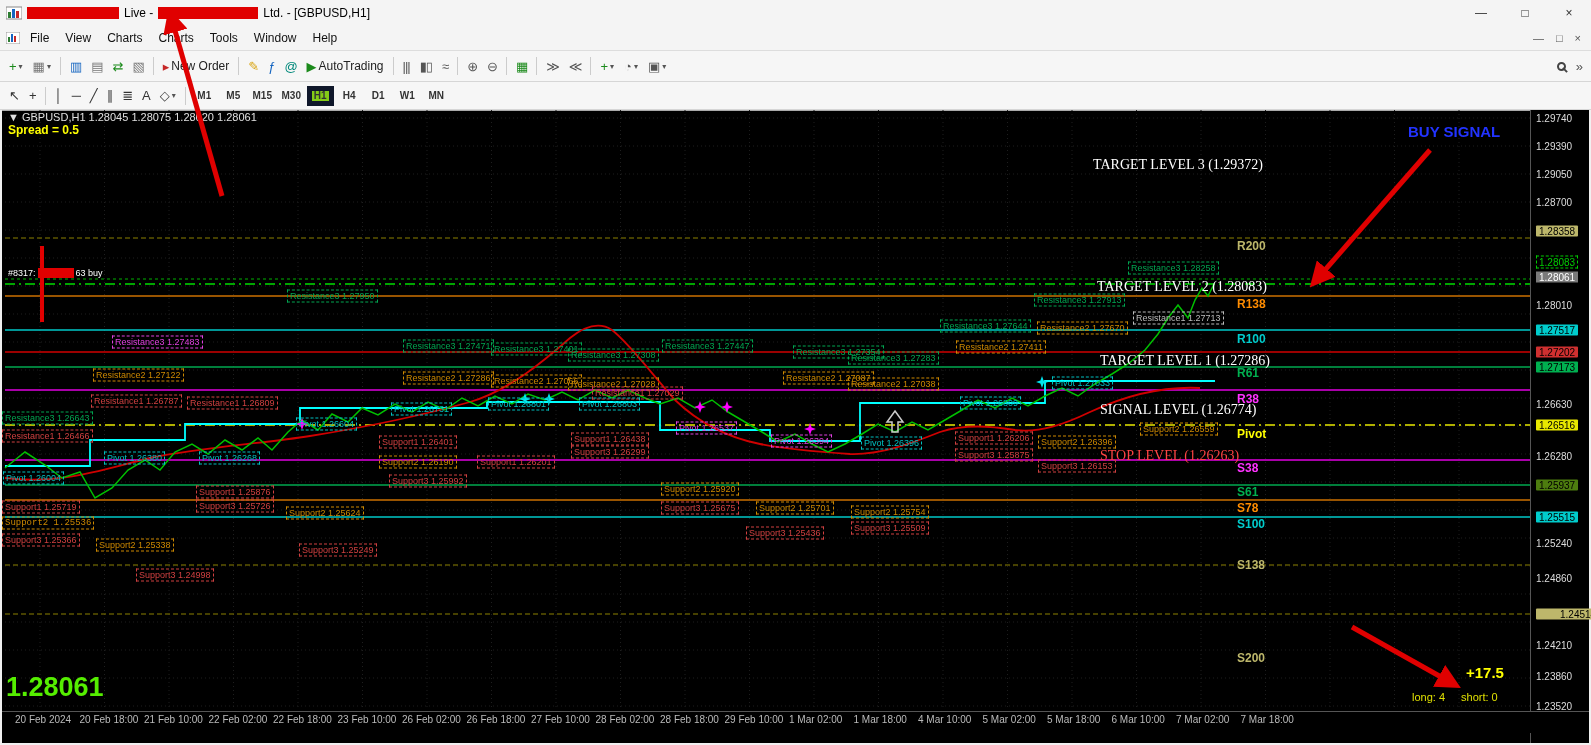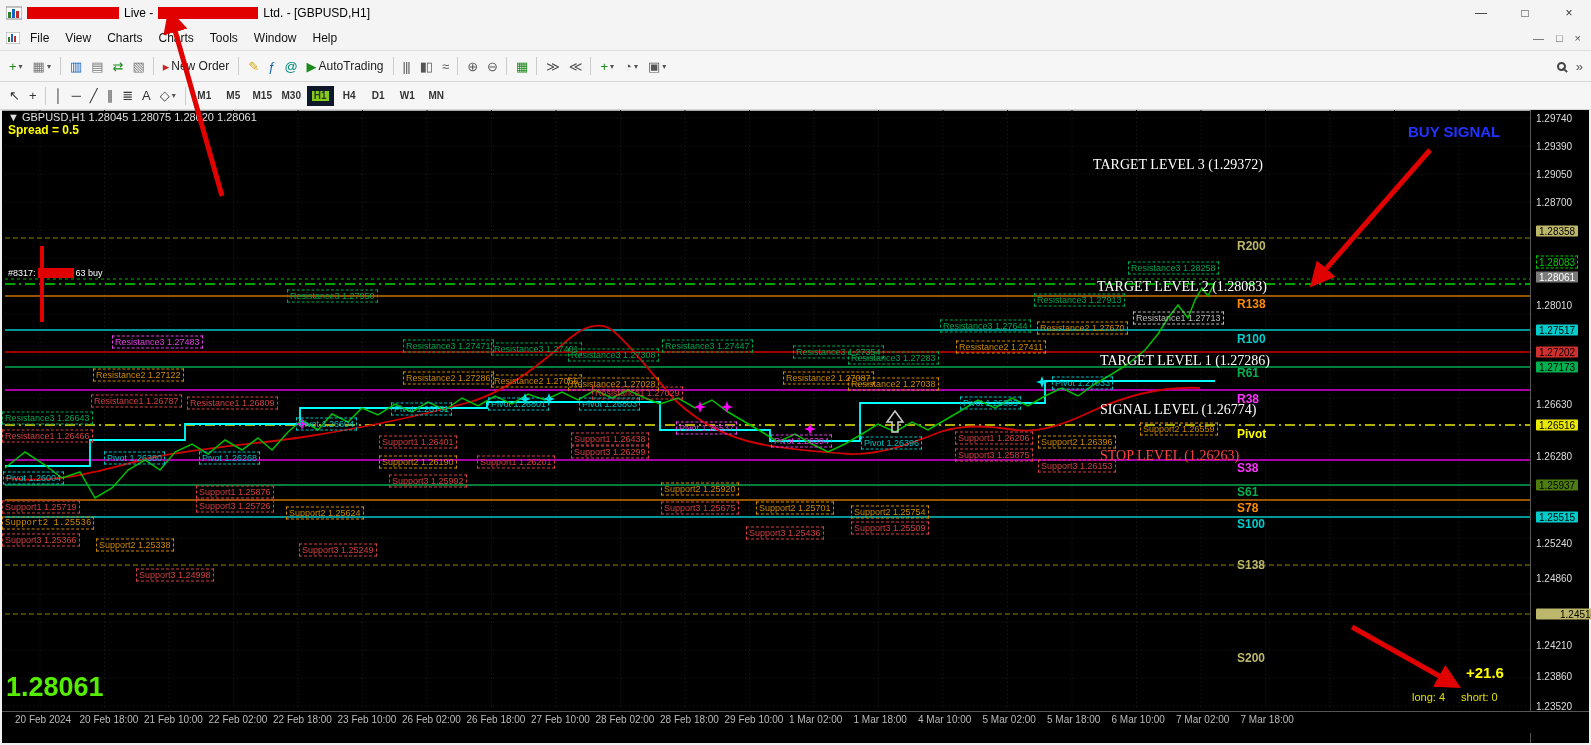--- a/index.html
+++ b/index.html
@@ -403,21 +403,21 @@
       <div class="tx-item" style="left: 1047px;">5 Mar 18:00</div>
       <div class="tx-item" style="left: 1111.5px;">6 Mar 10:00</div>
       <div class="tx-item" style="left: 1176px;">7 Mar 02:00</div>
       <div class="tx-item" style="left: 1240.5px;">7 Mar 18:00</div>
     </div>
 
   <div class="chart-text ohlc">▼ GBPUSD,H1  1.28045 1.28075 1.28020 1.28061</div>
   <div class="chart-text spread">Spread = 0.5</div>
   <div class="chart-text buy-signal">BUY SIGNAL</div>
   <div class="chart-text big-price">1.28061</div>
-  <div class="chart-text profit">+21.6</div>
+  <div class="chart-text profit">+17.5</div>
   <div class="chart-text positions">
     <span>long: 4</span>
     <span>short: 0</span>
   </div>
   <div class="chart-text trade-row">
     <span>#8317:</span>
     <span class="trade-redact"></span>
     <span>63 buy</span>
   </div>
 

